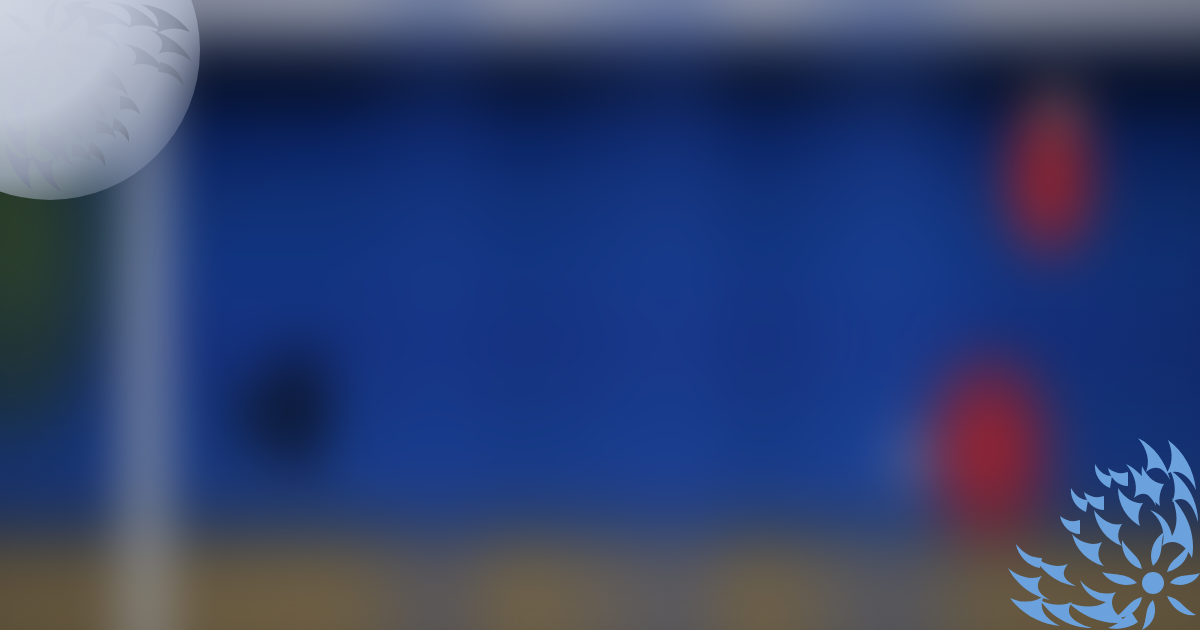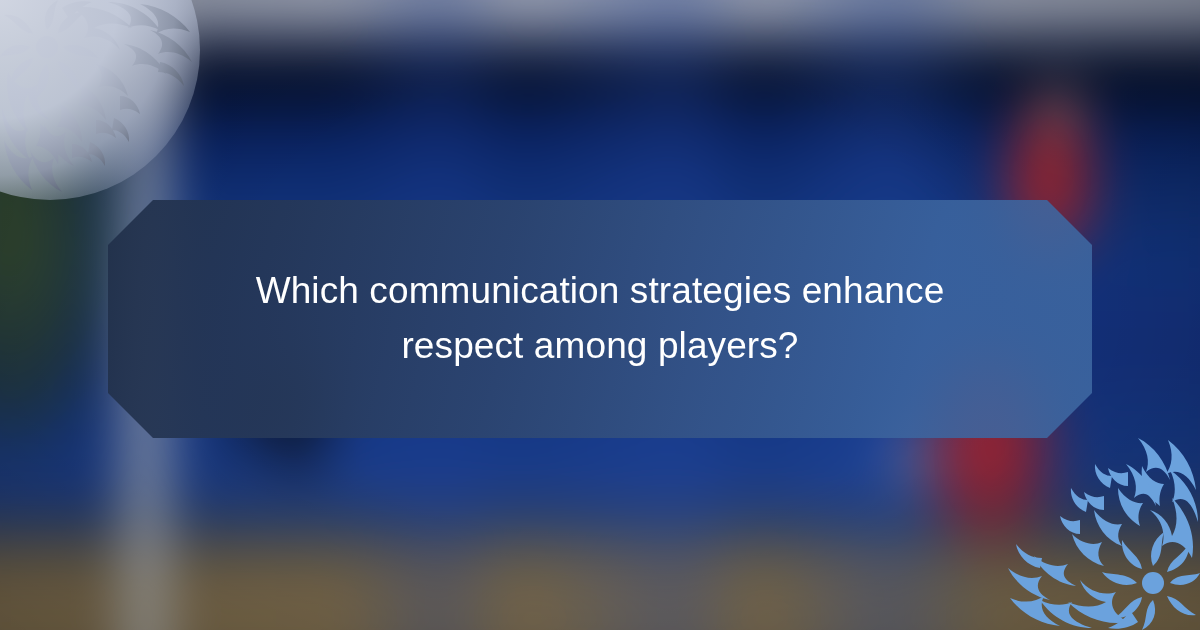--- a/index.html
+++ b/index.html
@@ -229,17 +229,14 @@
         <path d="M96 120 C106 120 114 128 116 138 C108 132 102 132 96 134 Z"></path>
         <path d="M72 144 C82 144 90 152 92 162 C84 156 78 156 72 158 Z"></path>
         <path d="M114 118 C124 122 130 132 129 142 C124 133 118 130 112 130 Z"></path>
         <path d="M90 142 C100 146 106 156 105 166 C100 157 94 154 88 154 Z"></path>
         <path d="M160 62 C172 64 182 74 184 86 C176 76 168 72 158 72 Z"></path>
         <path d="M62 8 C70 2 82 0 92 2 C82 6 74 12 70 20 Z"></path>
       </g>
     </svg>
   </div>
 
-  <div class="card">
-    <h1 class="card-title">Which communication strategies enhance respect among players?</h1>
-  </div>
 
 </div>
 
 </body></html>

